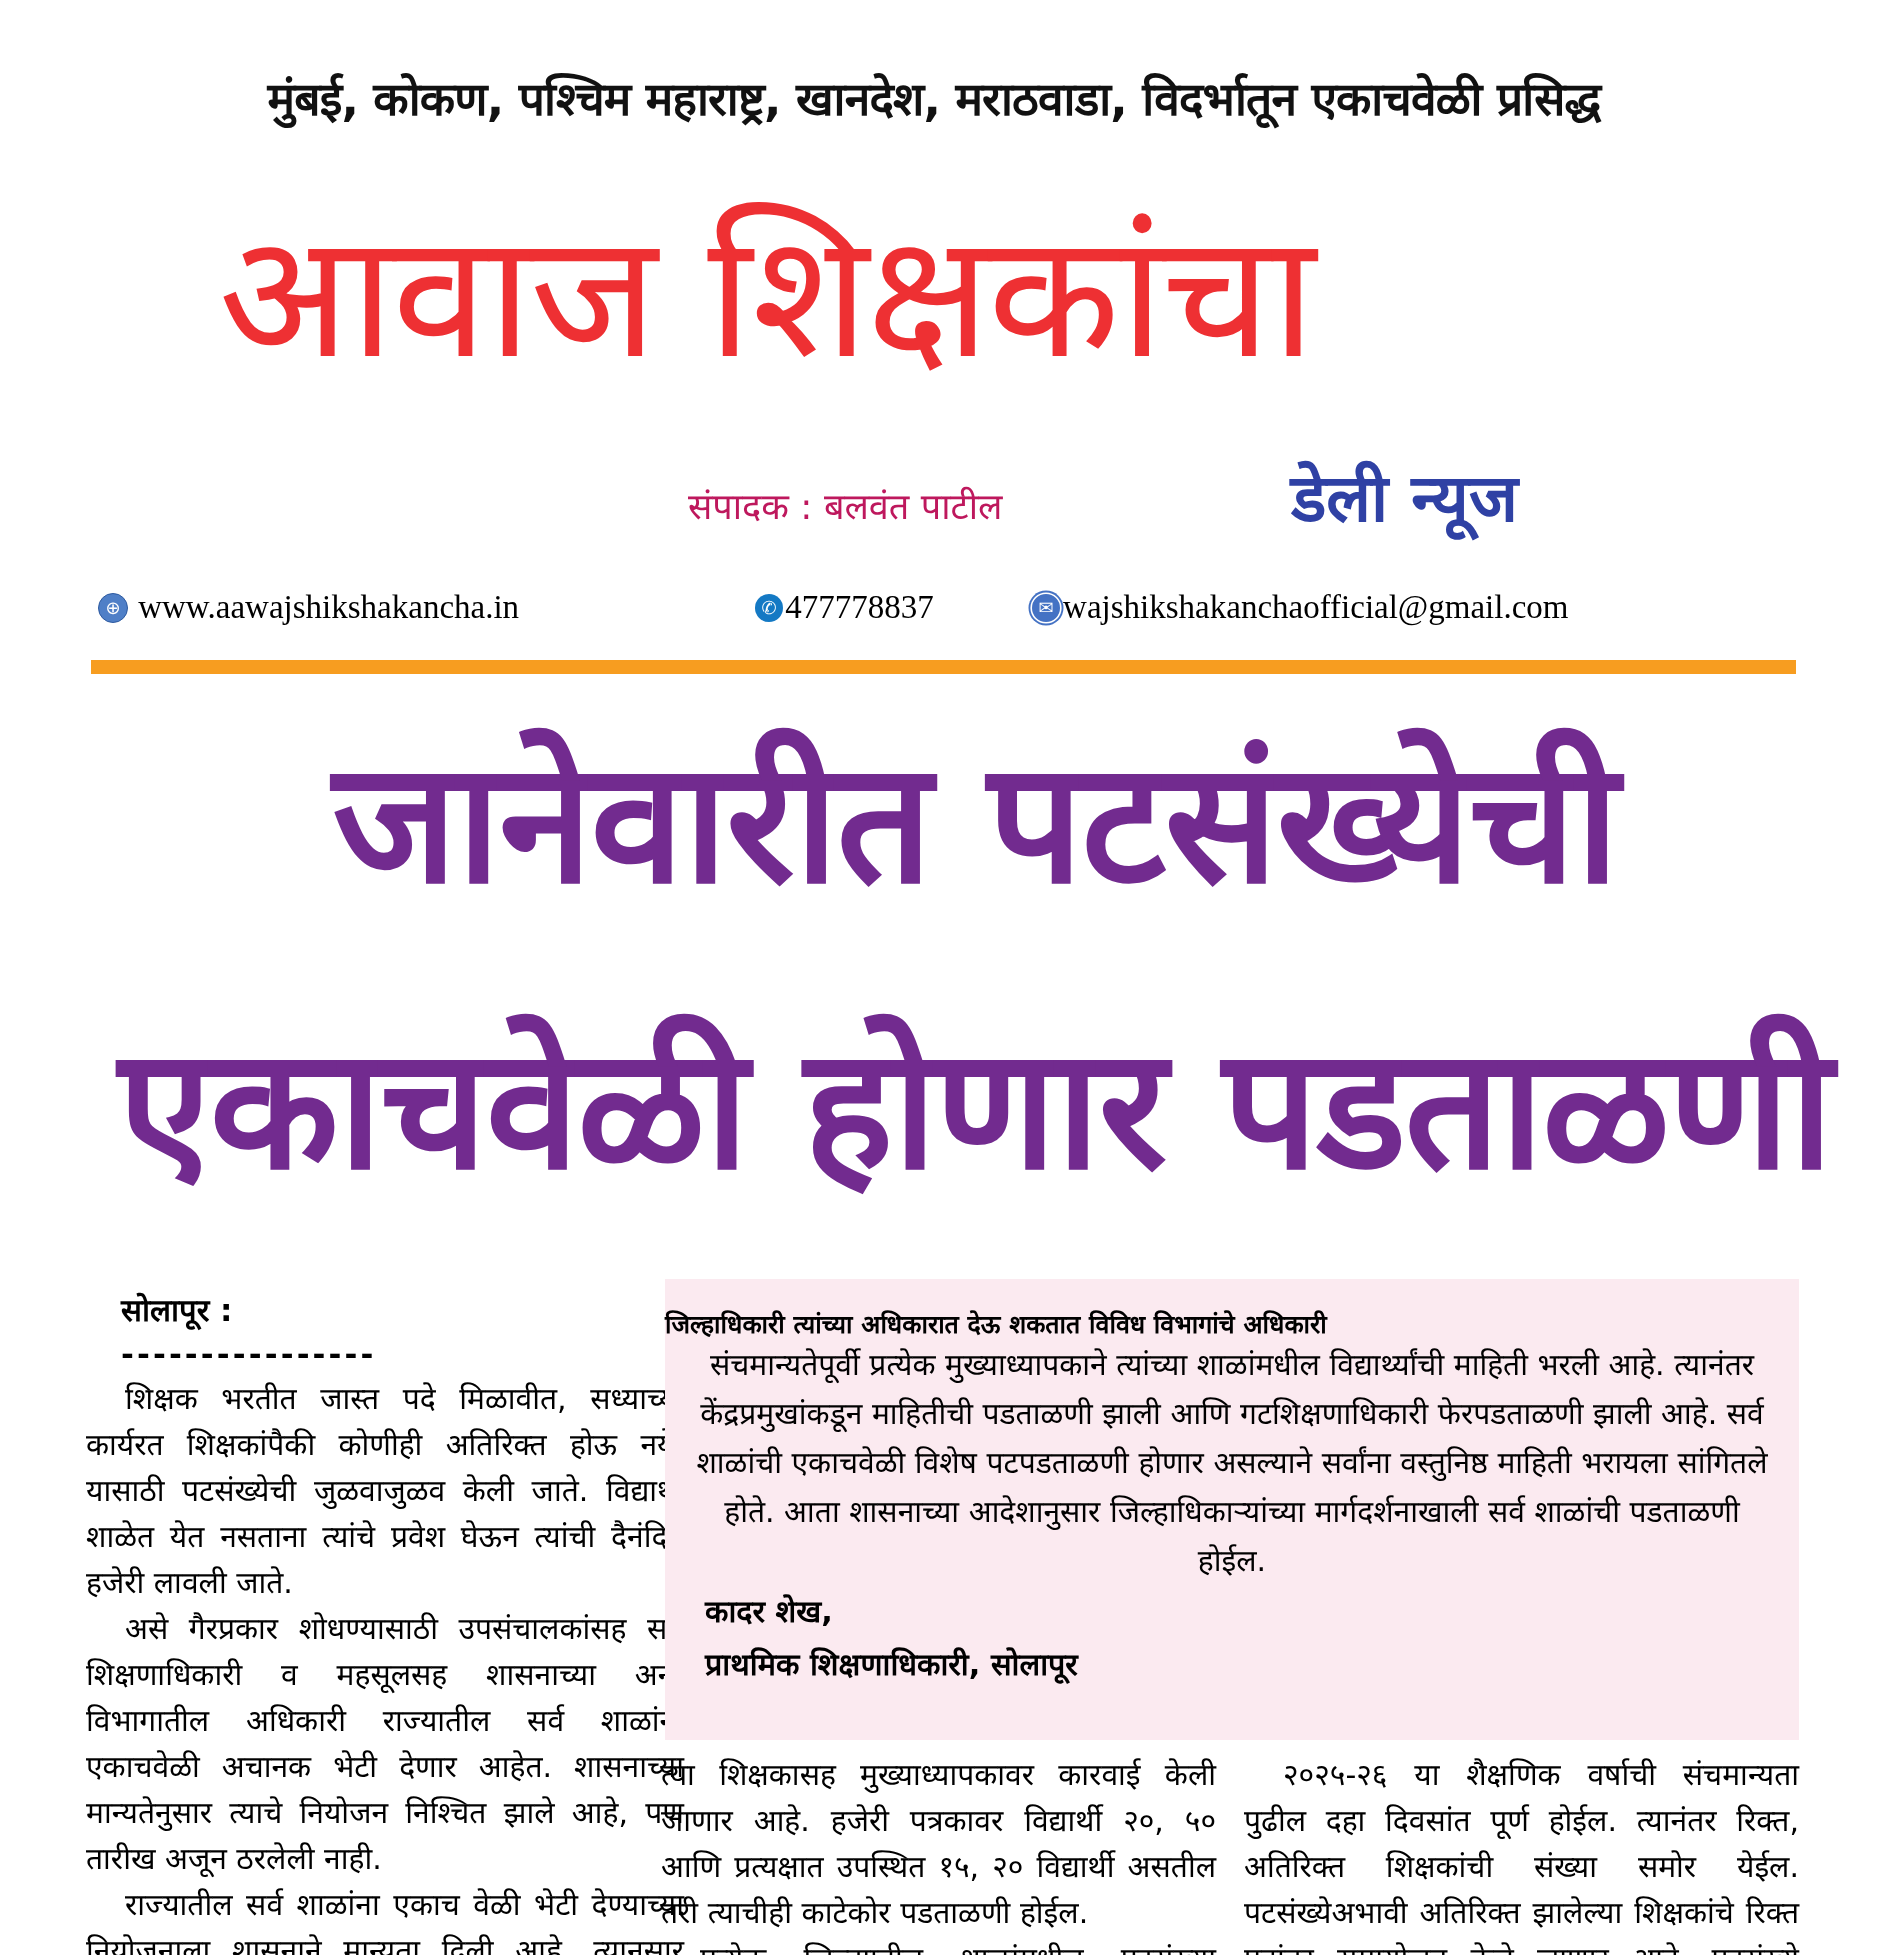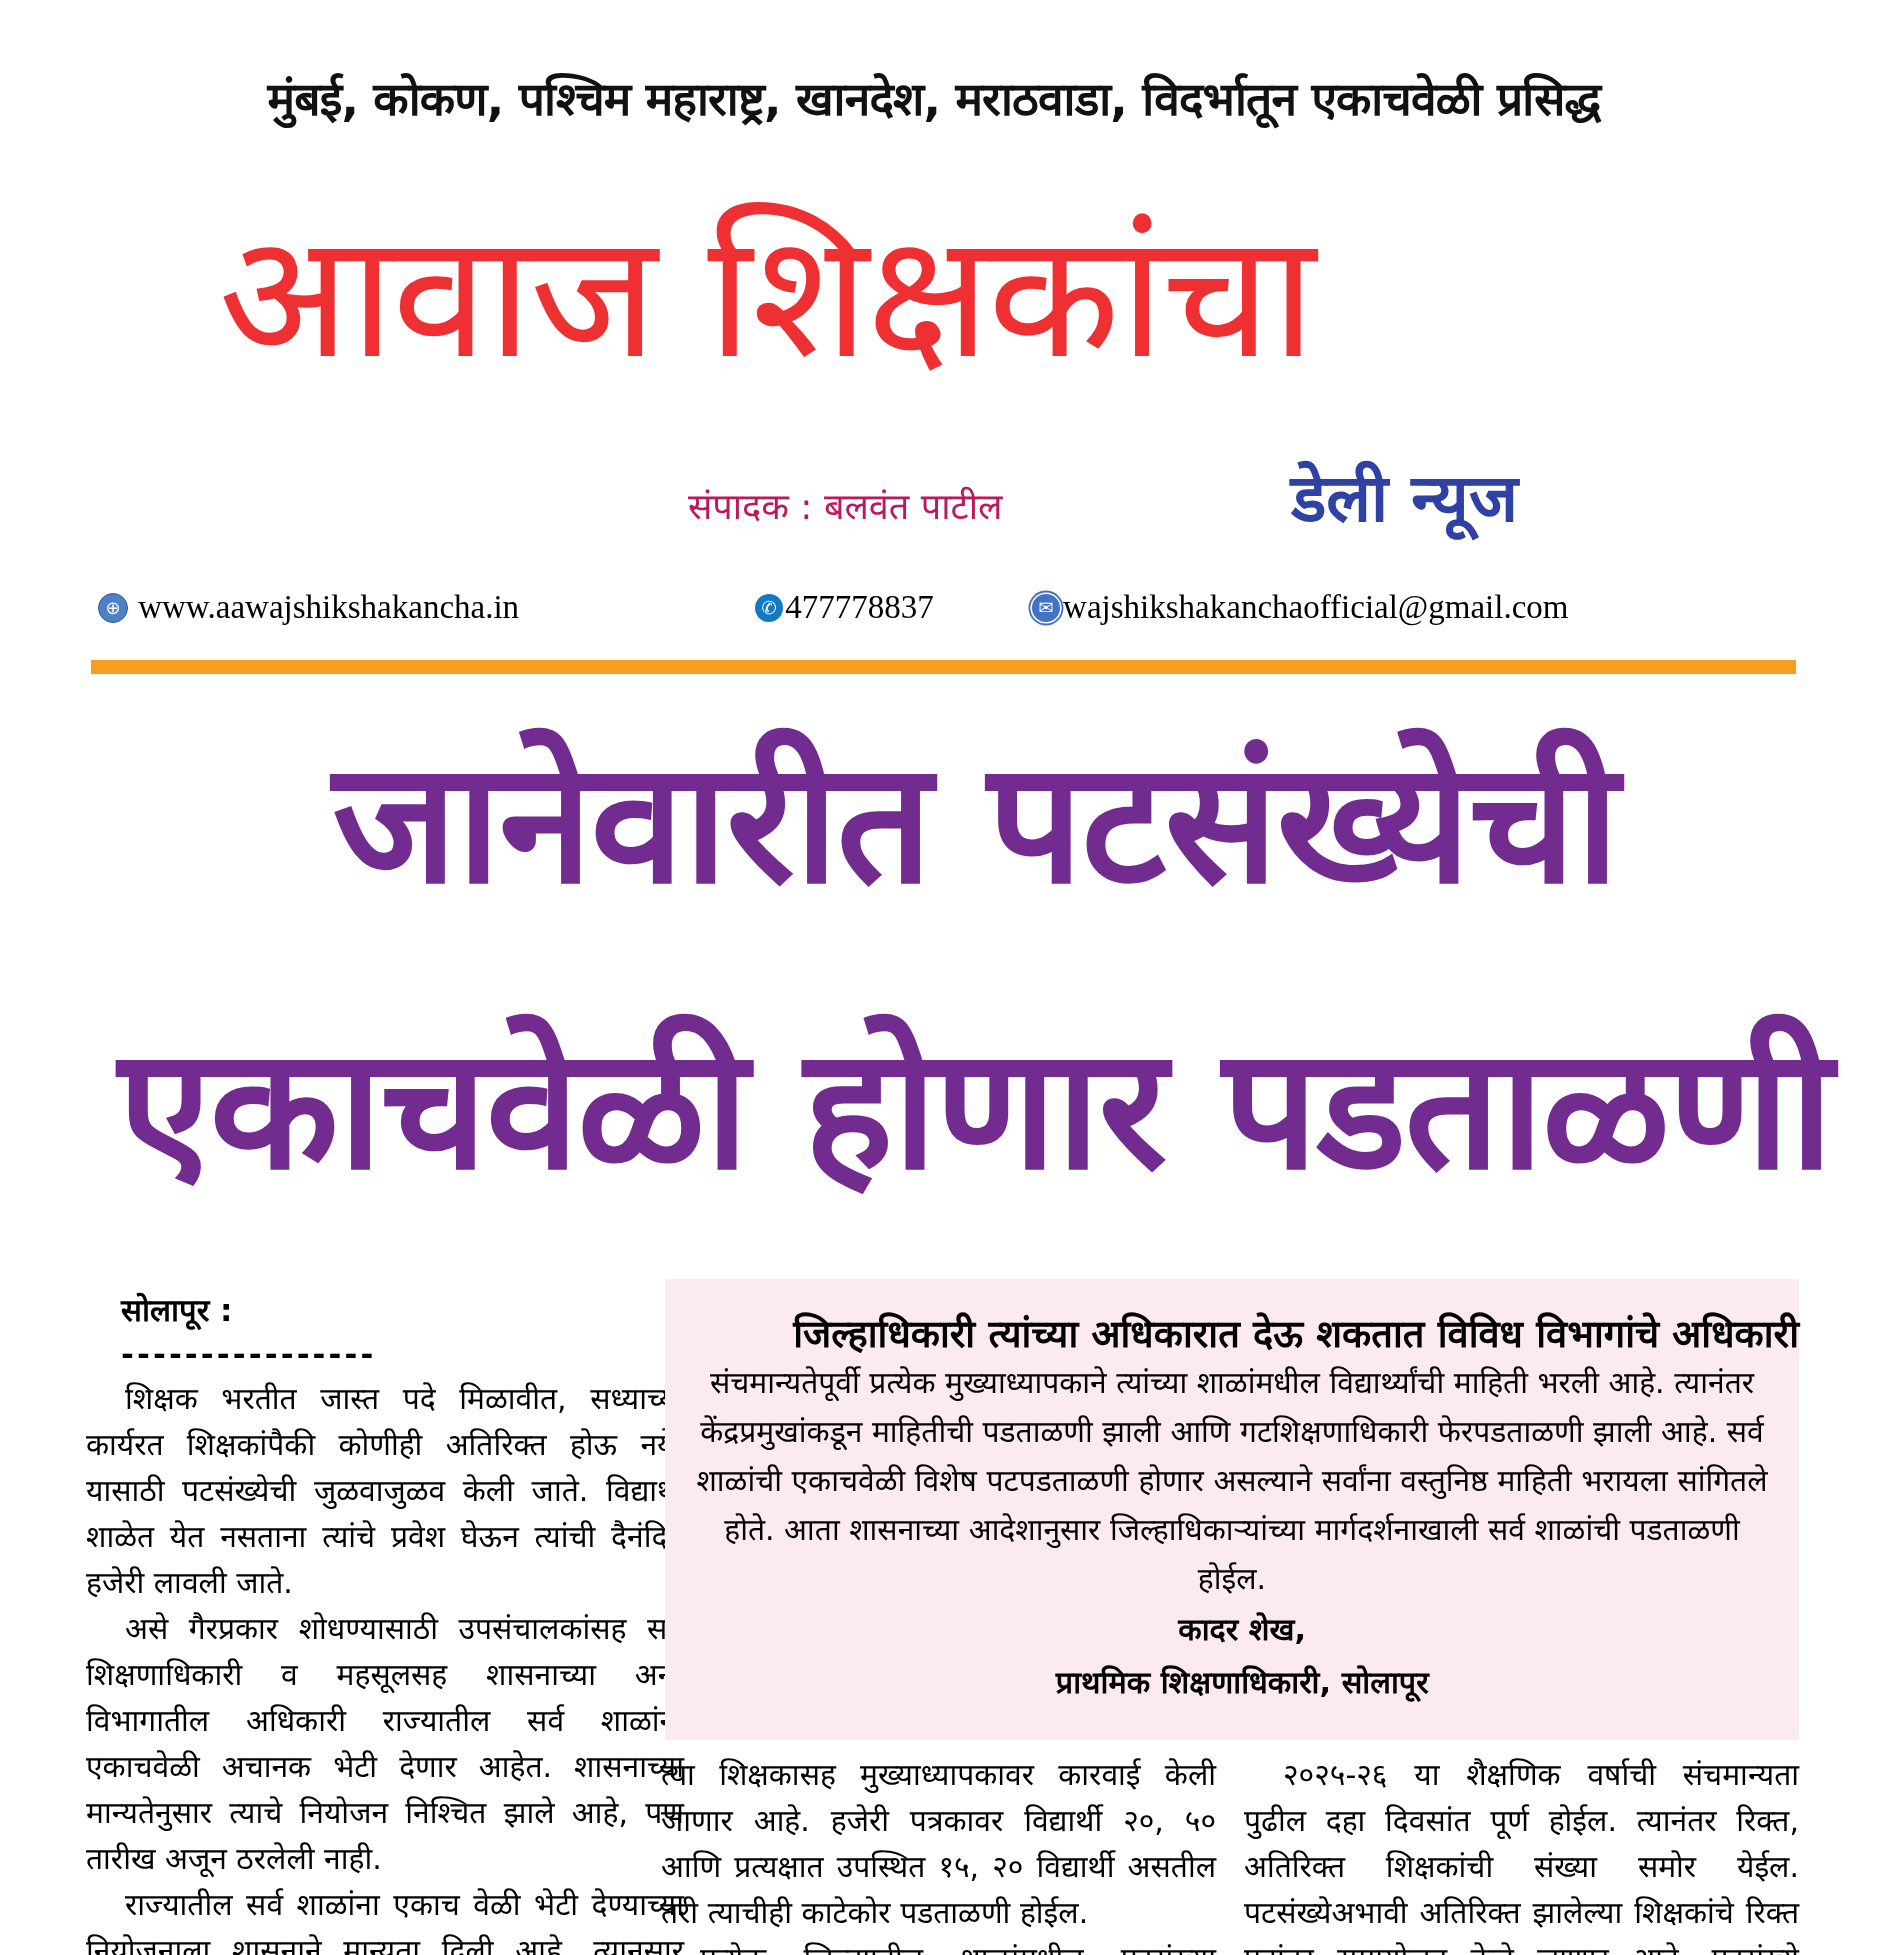--- a/index.html
+++ b/index.html
@@ -20,23 +20,23 @@
   .hl2 { top:1025px; }
   .col { font-size:30px; line-height:46px; text-align:justify; }
   .col p { margin:0; text-indent:39px; }
   .col p.noindent { text-indent:0; }
   .col1 { left:86px; top:1287px; width:598px; }
   .col2 { left:661px; top:1752px; width:555px; }
   .col3 { left:1244px; top:1752px; width:555px; }
   .dateline { font-weight:bold; font-size:31px; line-height:46px; padding-left:35px; }
   .dashes { font-weight:bold; font-size:31px; letter-spacing:3.1px; padding-left:35px; line-height:43px; }
   .pinkbox { left:665px; top:1279px; width:1134px; height:461px; background:#fbeaf0; }
-  .pink-title { text-align:right; font-weight:bold; font-size:38px; margin-top:27px; }
+  .pink-title { text-align:left; font-weight:bold; font-size:25px; margin-top:27px; }
   .pink-body { text-align:center; font-size:30px; line-height:49px; padding:0 23.5px; }
-  .sig { text-align:center; font-weight:bold; font-size:30.5px; line-height:53px; padding-right:19.6px;padding-left:40px; }
+  .sig { text-align:left; font-weight:bold; font-size:30.5px; line-height:53px; padding-right:19.6px;padding-left:40px; }
 </style>
 </head>
 <body>
 
 <div class="abs tagline">मुंबई, कोकण, पश्चिम महाराष्ट्र, खानदेश, मराठवाडा, विदर्भातून एकाचवेळी प्रसिद्ध</div>
 <div class="abs masthead">आवाज शिक्षकांचा</div>
 <div class="abs editor">संपादक : बलवंत पाटील</div>
 <div class="abs daily">डेली न्यूज</div>
 
 <div class="abs contact" style="left:98px;">

